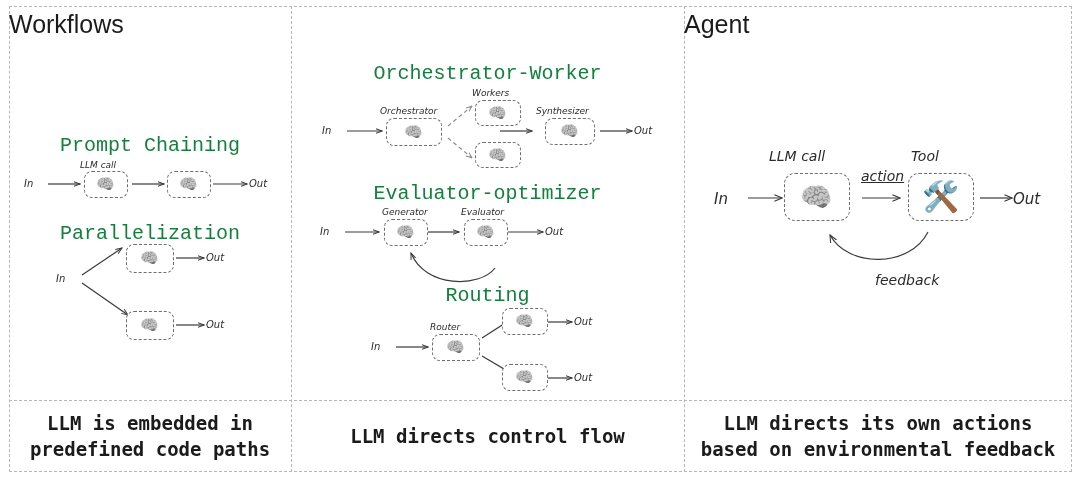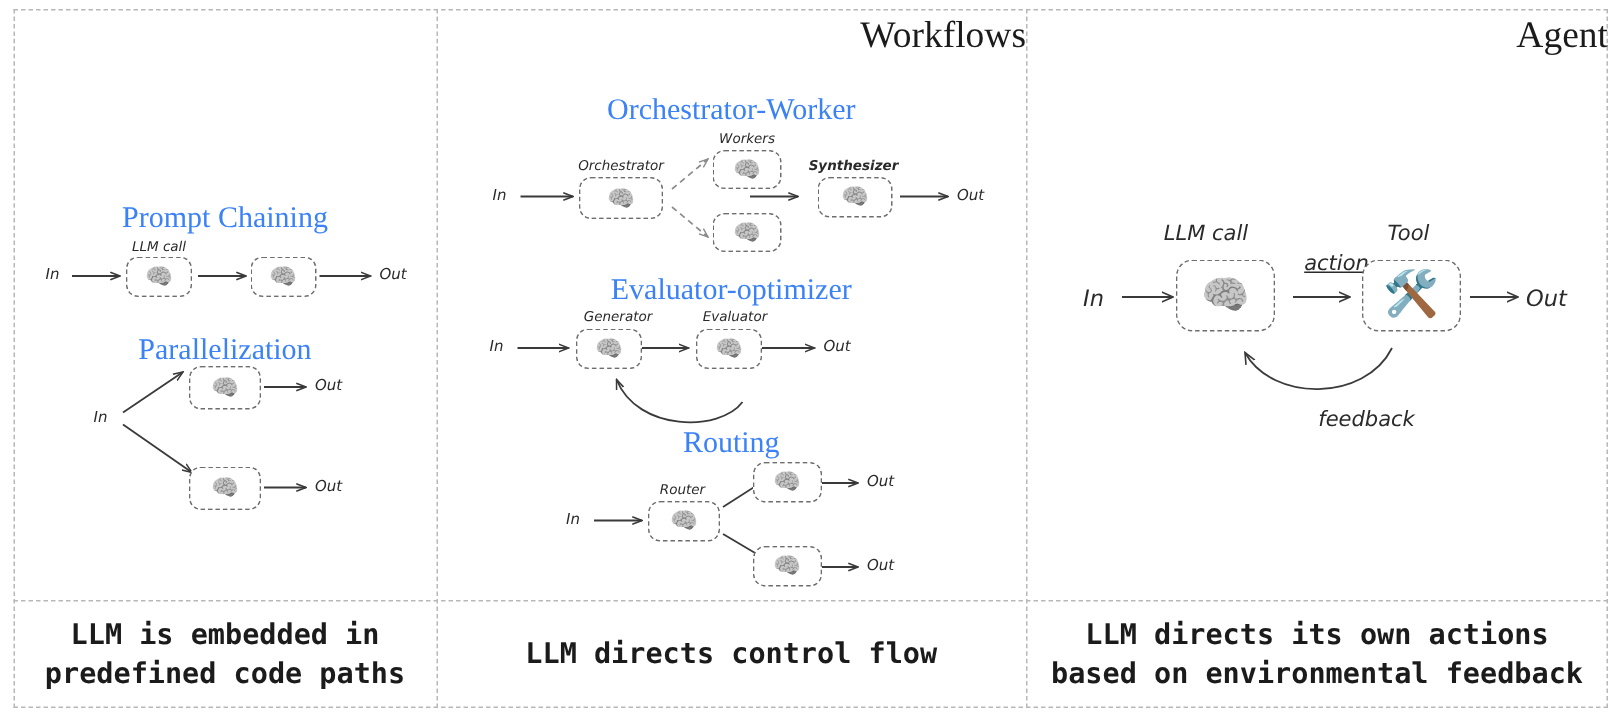--- a/index.html
+++ b/index.html
@@ -33,49 +33,49 @@
   #hdiv{
     position:absolute;
     left:9px;top:400px;
     width:1063px;height:0;
     border-top:1.5px dashed #b8b8b8;
   }
 
   
   .col-header{
     position:absolute;
-    text-align:right;
-    font-family:Liberation Serif, serif;
+    text-align:left;
+    font-family:Liberation Sans, sans-serif;
     font-size:25px;
     letter-spacing:0px;
     color:#1b1b1b;
     white-space:nowrap;
   }
   #header-workflows{left:9px;top:10px;width:675px;}
   #header-agent{left:684px;top:10px;width:388px;}
 
   
   .sec-title{
     position:absolute;
     text-align:center;
-    font-family:Liberation Serif, serif;
+    font-family:Liberation Mono, monospace;
     font-size:20px;
-    color:#3b82f6;
+    color:#15803d;
     white-space:nowrap;
   }
 
   
   .hand{
     position:absolute;
     font-family:"DejaVu Sans", sans-serif;
     font-style:italic;
     font-size:9px;
     color:#2a2a2a;
     white-space:nowrap;
-    text-align:center;
+    text-align:left;
   }
   .hand.big{font-size:14px;}
   .hand.io{font-size:10px;}
   .hand.io-big{font-size:15px;}
 
   
   .node{
     position:absolute;
     border:1.2px dashed #6d6d6d;
     border-radius:8px;
@@ -207,21 +207,21 @@
 <div class="node" style="left:386px;top:118px;width:56px;height:28px;">
   <span class="glyph">🧠</span>
 </div>
 <div class="hand" style="left:472px;top:88px;width:52px;">Workers</div>
 <div class="node" style="left:475px;top:100px;width:46px;height:26px;">
   <span class="glyph">🧠</span>
 </div>
 <div class="node" style="left:475px;top:142px;width:46px;height:26px;">
   <span class="glyph">🧠</span>
 </div>
-<div class="hand" style="left:536px;top:106px;width:66px;font-weight:bold;">Synthesizer</div>
+<div class="hand" style="left:536px;top:106px;width:66px;">Synthesizer</div>
 <div class="node" style="left:545px;top:118px;width:50px;height:27px;">
   <span class="glyph">🧠</span>
 </div>
 <div class="hand io" style="left:634px;top:125px;width:26px;">Out</div>
 
 <div class="sec-title" style="left:291px;top:182px;width:393px;">Evaluator-optimizer</div>
 <div class="hand io" style="left:320px;top:226px;width:22px;">In</div>
 <div class="hand" style="left:382px;top:207px;width:60px;">Generator</div>
 <div class="node" style="left:384px;top:219px;width:44px;height:27px;">
   <span class="glyph">🧠</span>

